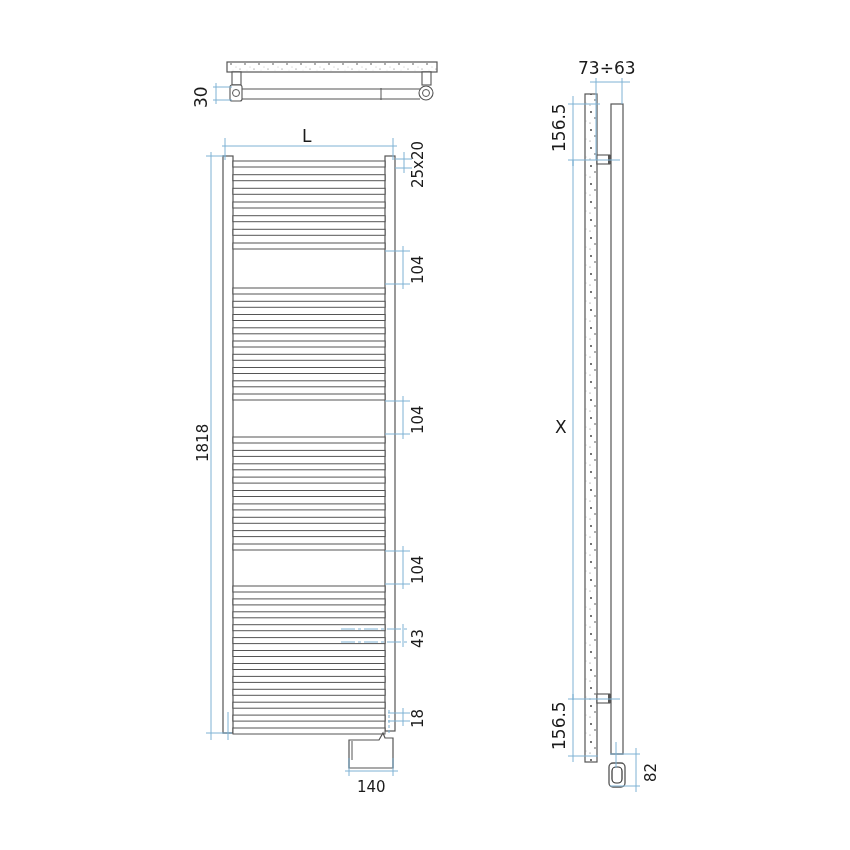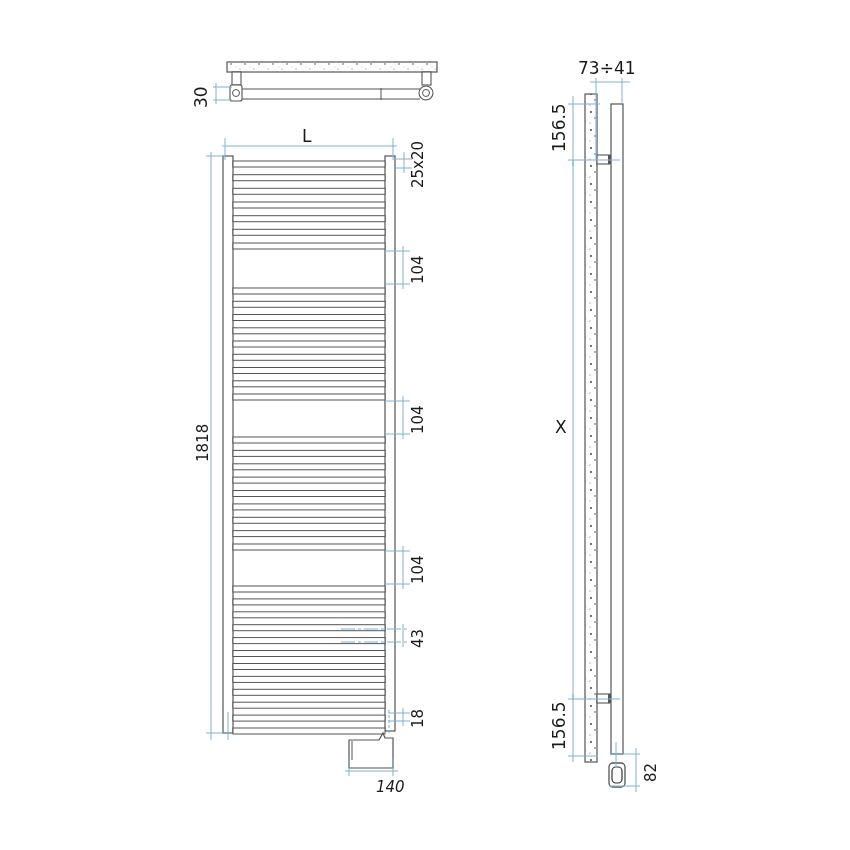--- a/index.html
+++ b/index.html
@@ -174,20 +174,20 @@
   <div class="lbl rot big" style="left:193px; top:108px;">30</div>
 
   <div class="lbl big" style="left:302px; top:128px;">L</div>
   <div class="lbl rot" style="left:196px; top:462px;">1818</div>
   <div class="lbl rot" style="left:411px; top:188px;">25x20</div>
   <div class="lbl rot" style="left:411px; top:284px;">104</div>
   <div class="lbl rot" style="left:411px; top:434px;">104</div>
   <div class="lbl rot" style="left:411px; top:584px;">104</div>
   <div class="lbl rot" style="left:411px; top:648px;">43</div>
   <div class="lbl rot" style="left:411px; top:728px;">18</div>
-  <div class="lbl" style="left:376px; top:780px;font-style:italic;">140</div>
+  <div class="lbl" style="left:357px; top:780px;">140</div>
 
-  <div class="lbl big" style="left:578px; top:60px;">73÷41</div>
+  <div class="lbl big" style="left:578px; top:60px;">73÷63</div>
   <div class="lbl rot big" style="left:551px; top:152px;">156.5</div>
   <div class="lbl big" style="left:555px; top:419px;">X</div>
   <div class="lbl rot big" style="left:551px; top:750px;">156.5</div>
   <div class="lbl rot" style="left:644px; top:782px;">82</div>
 </div>
 
 </body></html>

